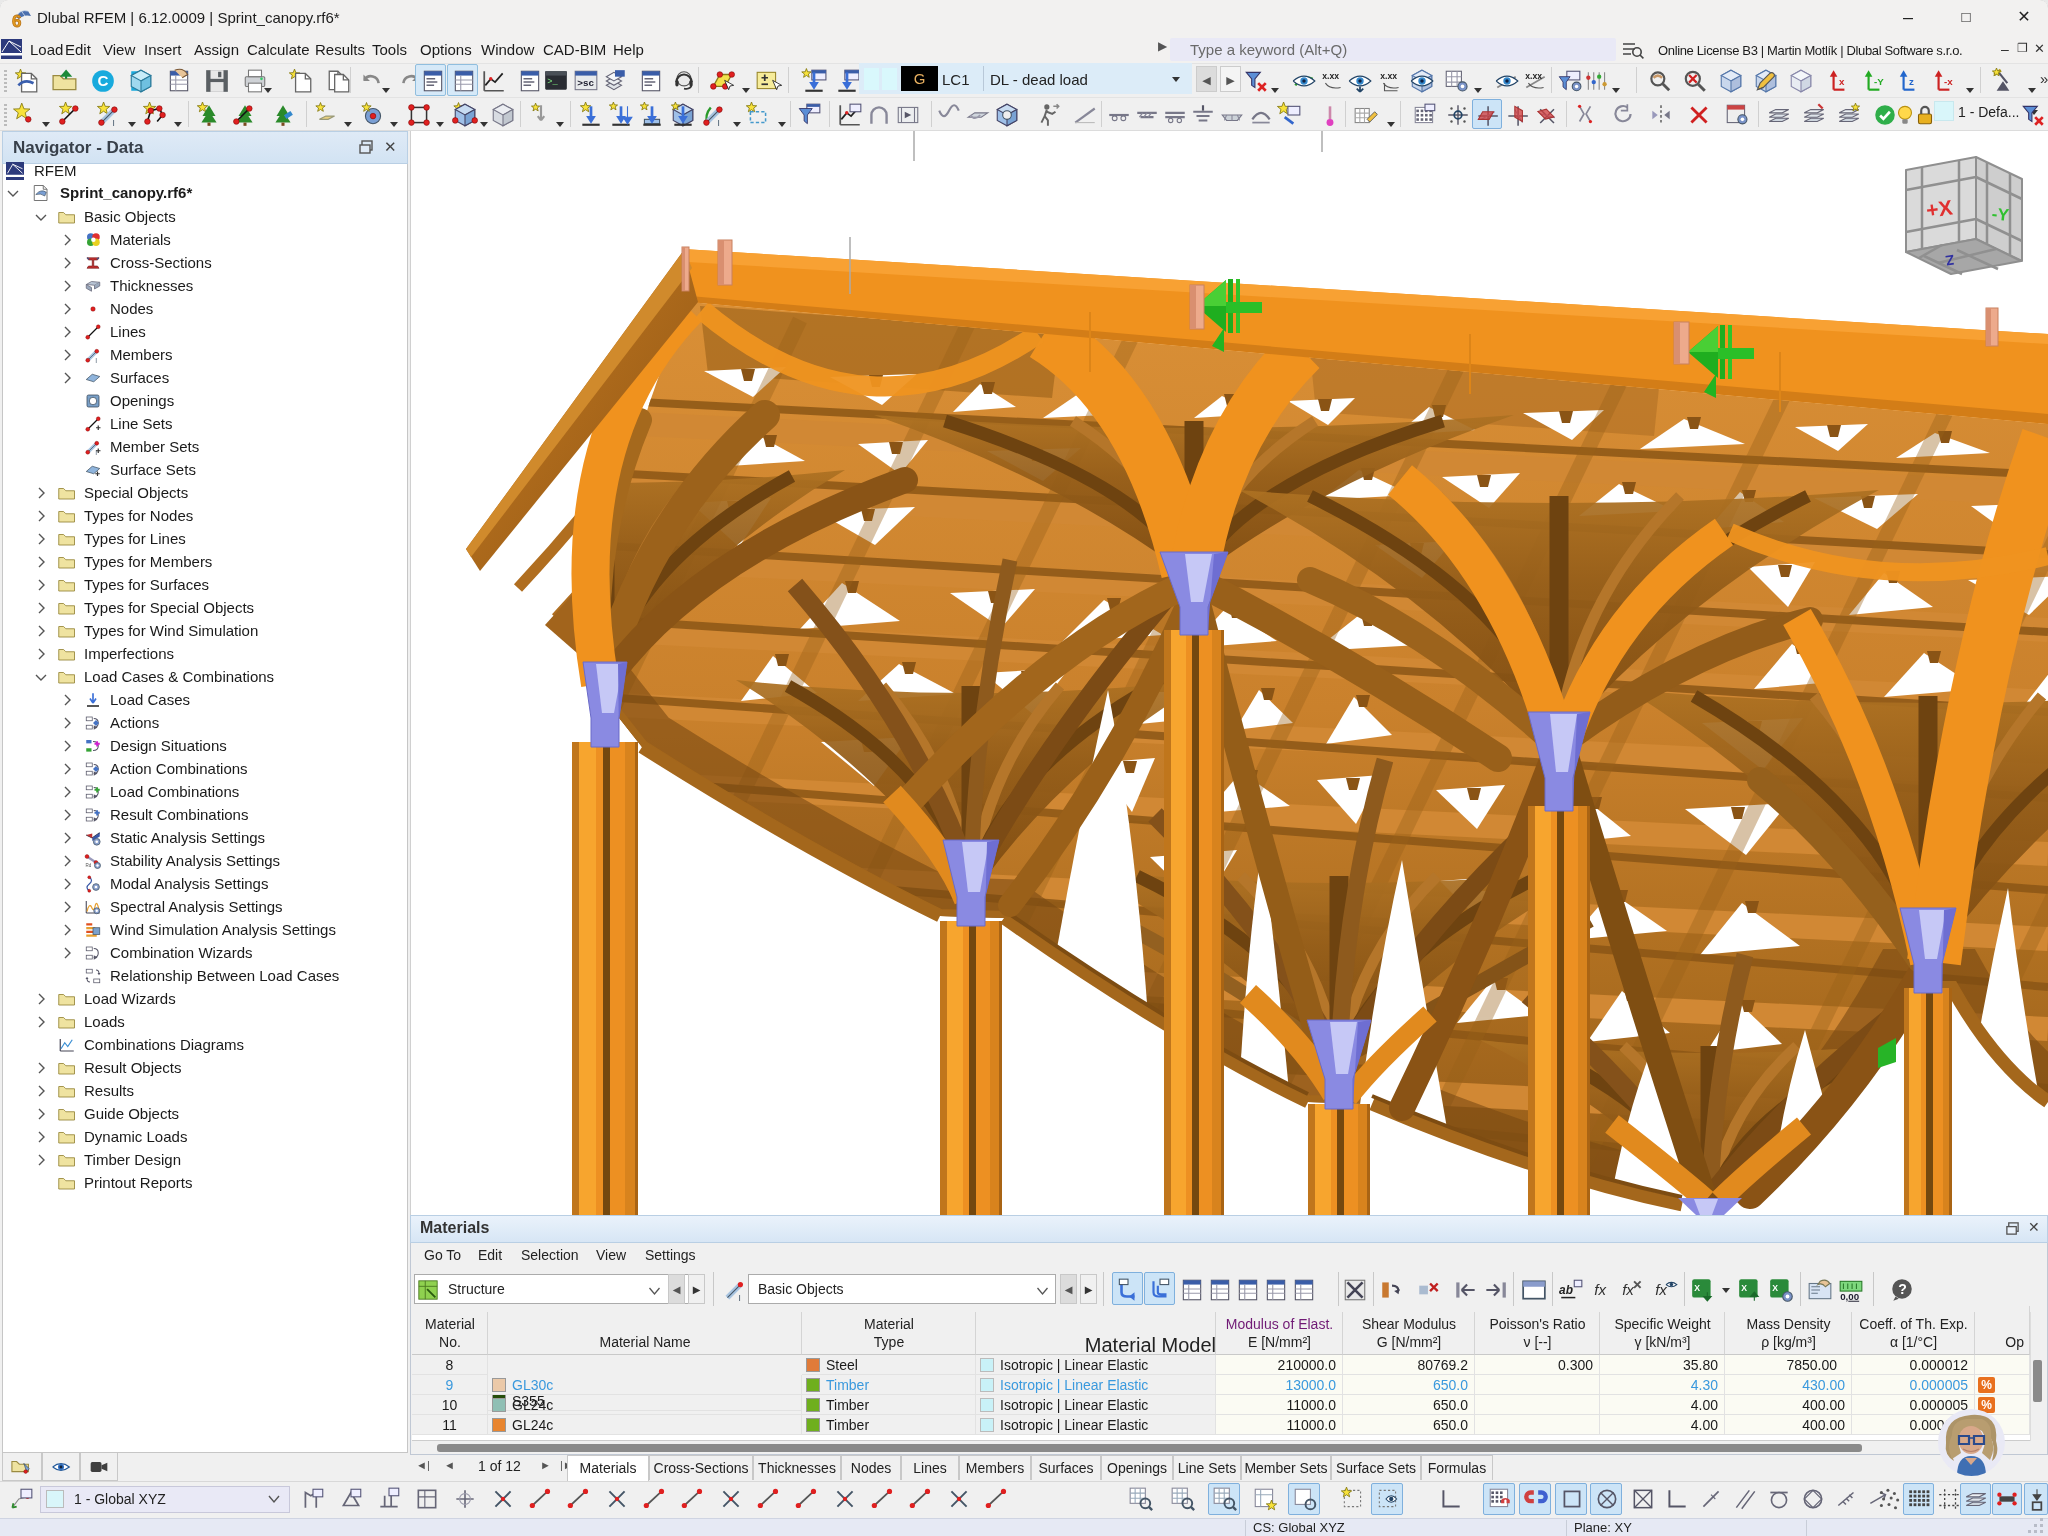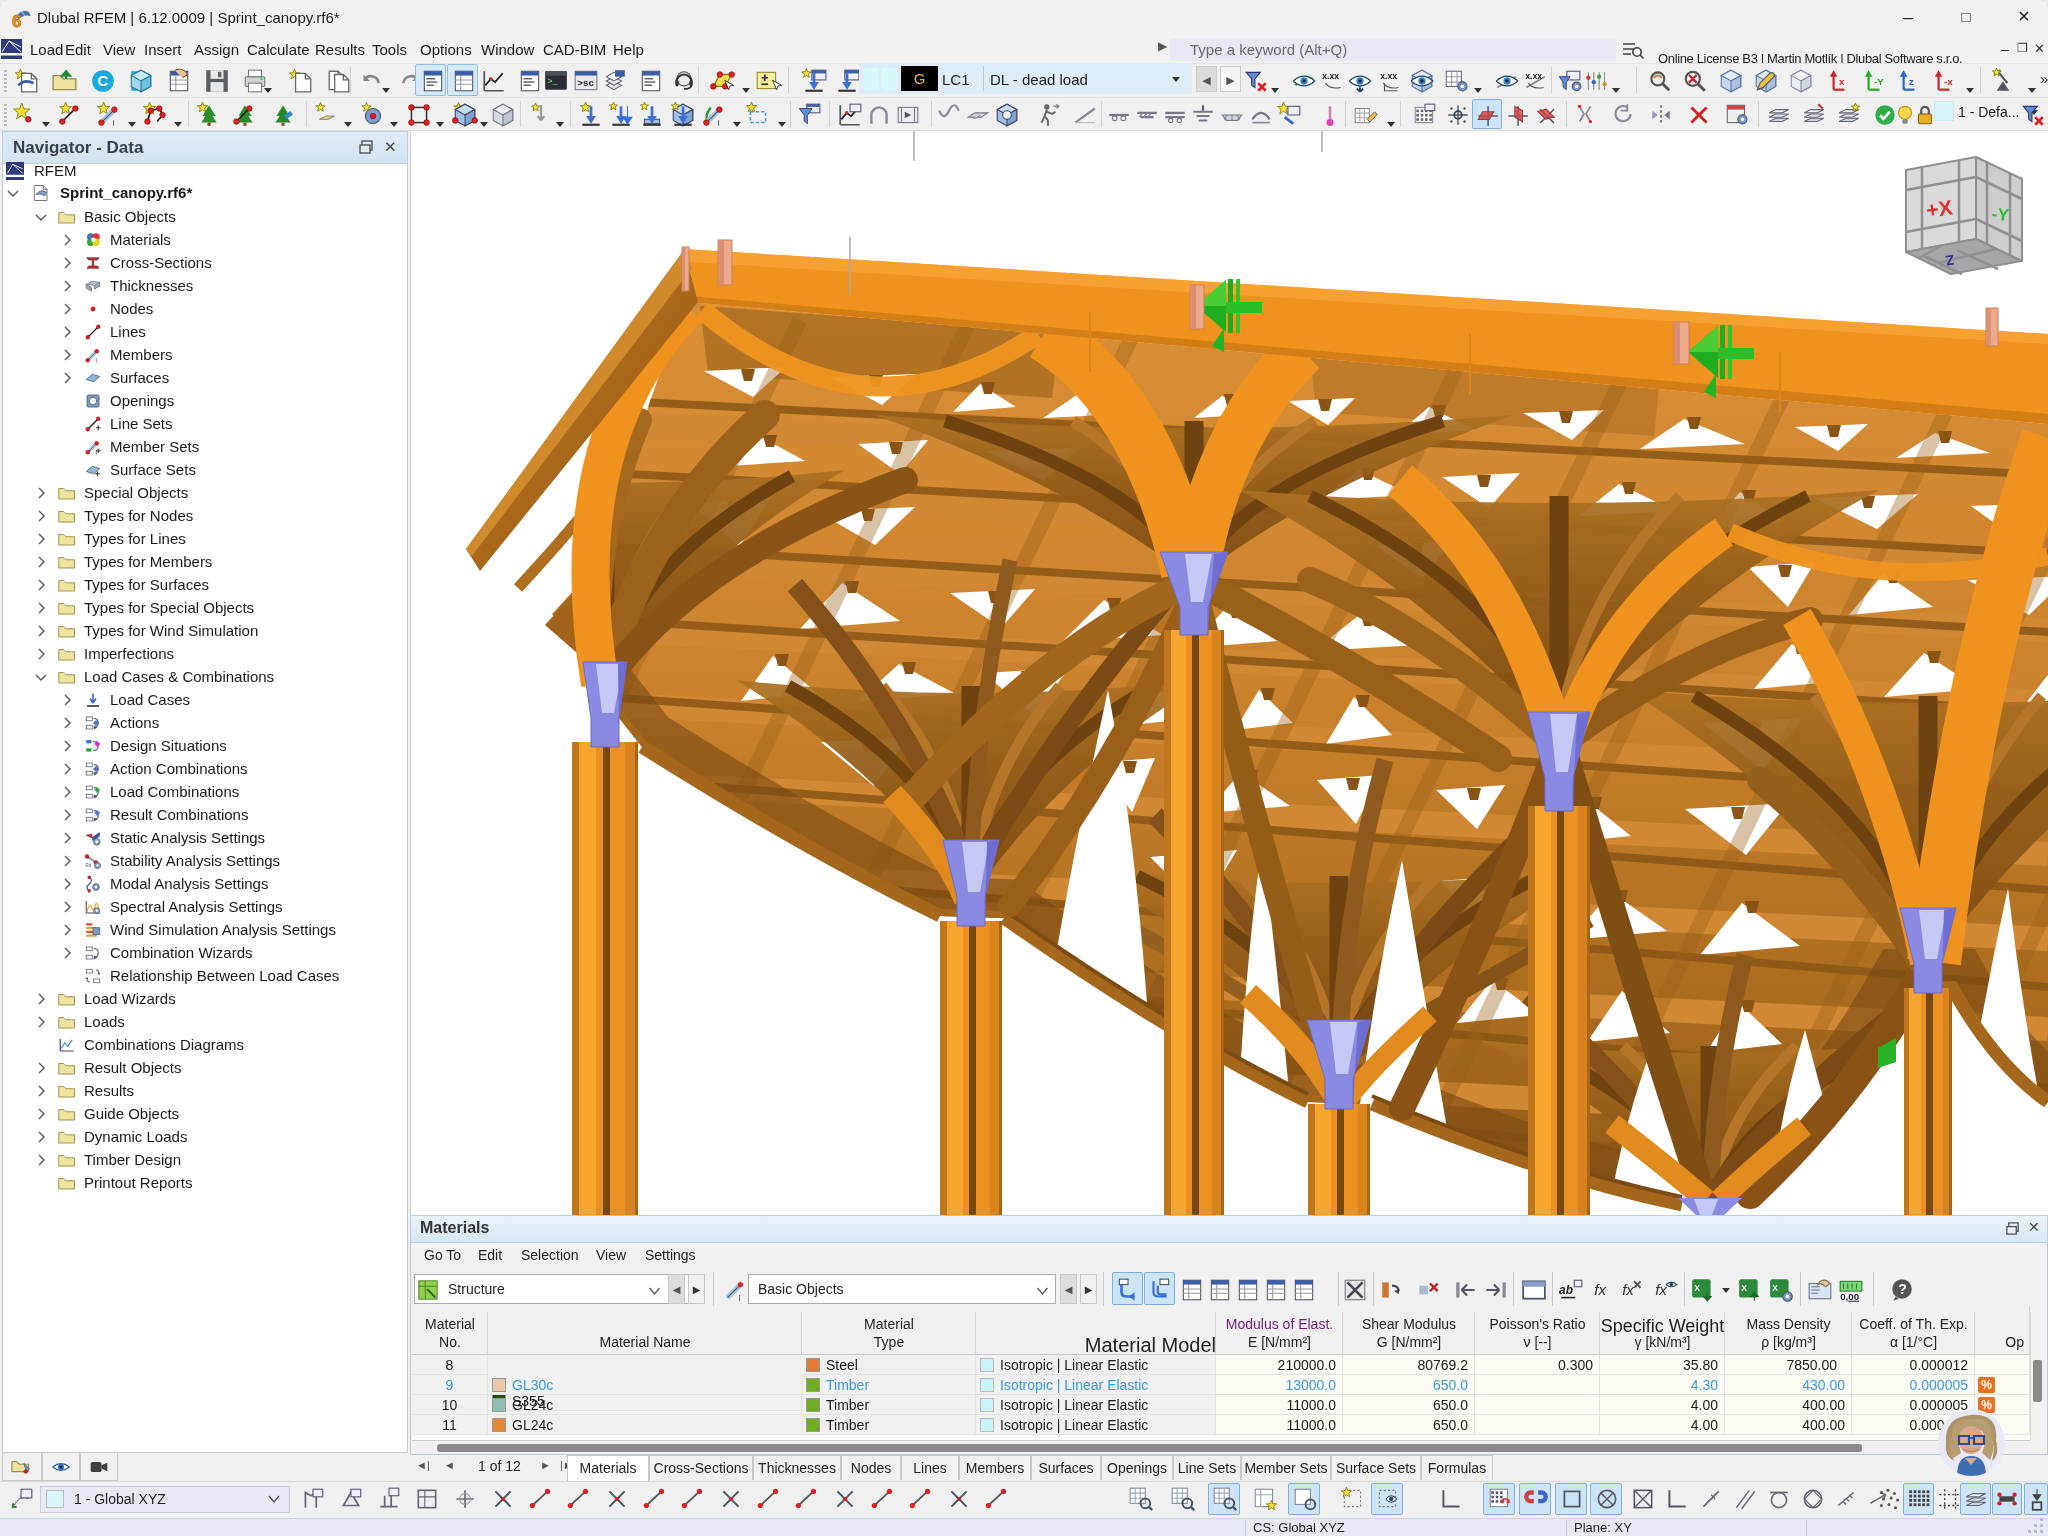--- a/index.html
+++ b/index.html
@@ -63,21 +63,21 @@
 <div class="menuitem" style="left:543px">CAD-BIM</div>
 <div class="menuitem" style="left:613px">Help</div>
 <div class="abs" style="left:1158px;top:2px;width:8px;height:20px;font-size:12px;color:#555;">▶</div>
 <div class="abs" style="left:1170px;top:1px;width:446px;height:23px;background:#e9e9f6;border-radius:2px;"></div>
 <div class="abs" style="left:1190px;top:4px;font-size:15px;color:#6a6a6a;">Type a keyword (Alt+Q)</div>
 <svg class="abs" style="left:1622px;top:3px" width="22" height="20" viewBox="0 0 22 20">
       <path d="M1 4h12M1 9h12M1 14h8" stroke="#444" stroke-width="1.6"></path>
       <circle cx="15" cy="12" r="4.2" fill="none" stroke="#444" stroke-width="1.6"></circle>
       <path d="M18 15l3.4 3.4" stroke="#444" stroke-width="1.6"></path>
     </svg>
-<div class="abs" style="left:1658px;top:5px;width:342px;font-size:13px;letter-spacing:-0.35px;color:#1b1b1b;white-space:nowrap;overflow:hidden;top:6px;margin-top:8px;">Online License B3 | Martin Motlík | Dlubal Software s.r.o.</div>
+<div class="abs" style="left:1658px;top:5px;width:342px;font-size:13px;letter-spacing:-0.35px;color:#1b1b1b;white-space:nowrap;overflow:hidden;top:6px;">Online License B3 | Martin Motlík | Dlubal Software s.r.o.</div>
 <div class="abs" style="left:2001px;top:4px;font-size:14px;color:#333;">–</div>
 <div class="abs" style="left:2017px;top:4px;font-size:12px;color:#333;">❐</div>
 <div class="abs" style="left:2034px;top:4px;font-size:13px;color:#333;">✕</div>
 </div>
 <div id="tb1"></div>
 <div class="abs" style="left:4px;top:70px;width:3px;height:24px;background:repeating-linear-gradient(#bbb 0 2px,#f0f0f0 2px 4px);"></div>
 <svg class="abs" style="left:14px;top:68px" width="26" height="26" viewBox="0 0 24 24">
     <polygon points="6.0,1.0 7.2,4.3 10.8,4.5 8.0,6.6 8.9,10.0 6.0,8.1 3.1,10.0 4.0,6.6 1.2,4.5 4.8,4.3" fill="#f8e23a" stroke="#857a10" stroke-width="0.8"></polygon>
     <path d="M7 5 h9 l5 5 v12 h-14 z" fill="#fff" stroke="#666" stroke-width="1.2"></path>
     <path d="M16 5 v5 h5" fill="none" stroke="#666" stroke-width="1.2"></path>
@@ -1641,21 +1641,21 @@
 <div class="hcell" style="left:1216px;top:1312px;width:127px;height:43px;"></div>
 <div class="abs" style="left:1216px;top:1316px;width:127px;text-align:center;font-size:14px;color:#701a75;">Modulus of Elast.</div>
 <div class="abs" style="left:1216px;top:1334px;width:127px;text-align:center;font-size:14px;color:#222;">E [N/mm²]</div>
 <div class="hcell" style="left:1343px;top:1312px;width:132px;height:43px;"></div>
 <div class="abs" style="left:1343px;top:1316px;width:132px;text-align:center;font-size:14px;color:#222;">Shear Modulus</div>
 <div class="abs" style="left:1343px;top:1334px;width:132px;text-align:center;font-size:14px;color:#222;">G [N/mm²]</div>
 <div class="hcell" style="left:1475px;top:1312px;width:125px;height:43px;"></div>
 <div class="abs" style="left:1475px;top:1316px;width:125px;text-align:center;font-size:14px;color:#222;">Poisson's Ratio</div>
 <div class="abs" style="left:1475px;top:1334px;width:125px;text-align:center;font-size:14px;color:#222;">ν [--]</div>
 <div class="hcell" style="left:1600px;top:1312px;width:125px;height:43px;"></div>
-<div class="abs" style="left:1600px;top:1316px;width:125px;text-align:center;font-size:18px;color:#222;">Specific Weight</div>
+<div class="abs" style="left:1600px;top:1316px;width:125px;text-align:center;font-size:14px;color:#222;">Specific Weight</div>
 <div class="abs" style="left:1600px;top:1334px;width:125px;text-align:center;font-size:14px;color:#222;">γ [kN/m³]</div>
 <div class="hcell" style="left:1725px;top:1312px;width:127px;height:43px;"></div>
 <div class="abs" style="left:1725px;top:1316px;width:127px;text-align:center;font-size:14px;color:#222;">Mass Density</div>
 <div class="abs" style="left:1725px;top:1334px;width:127px;text-align:center;font-size:14px;color:#222;">ρ [kg/m³]</div>
 <div class="hcell" style="left:1852px;top:1312px;width:123px;height:43px;"></div>
 <div class="abs" style="left:1852px;top:1316px;width:123px;text-align:center;font-size:14px;color:#222;">Coeff. of Th. Exp.</div>
 <div class="abs" style="left:1852px;top:1334px;width:123px;text-align:center;font-size:14px;color:#222;">α [1/°C]</div>
 <div class="hcell" style="left:1975px;top:1312px;width:55px;height:43px;"></div>
 <div class="abs" style="left:1975px;top:1334px;width:49px;text-align:right;font-size:14px;color:#222;">Op</div>
 <div class="cell num " style="left:412px;top:1355px;width:76px;height:20px;background:#f0f0f0;text-align:center;line-height:20px;">8</div>

